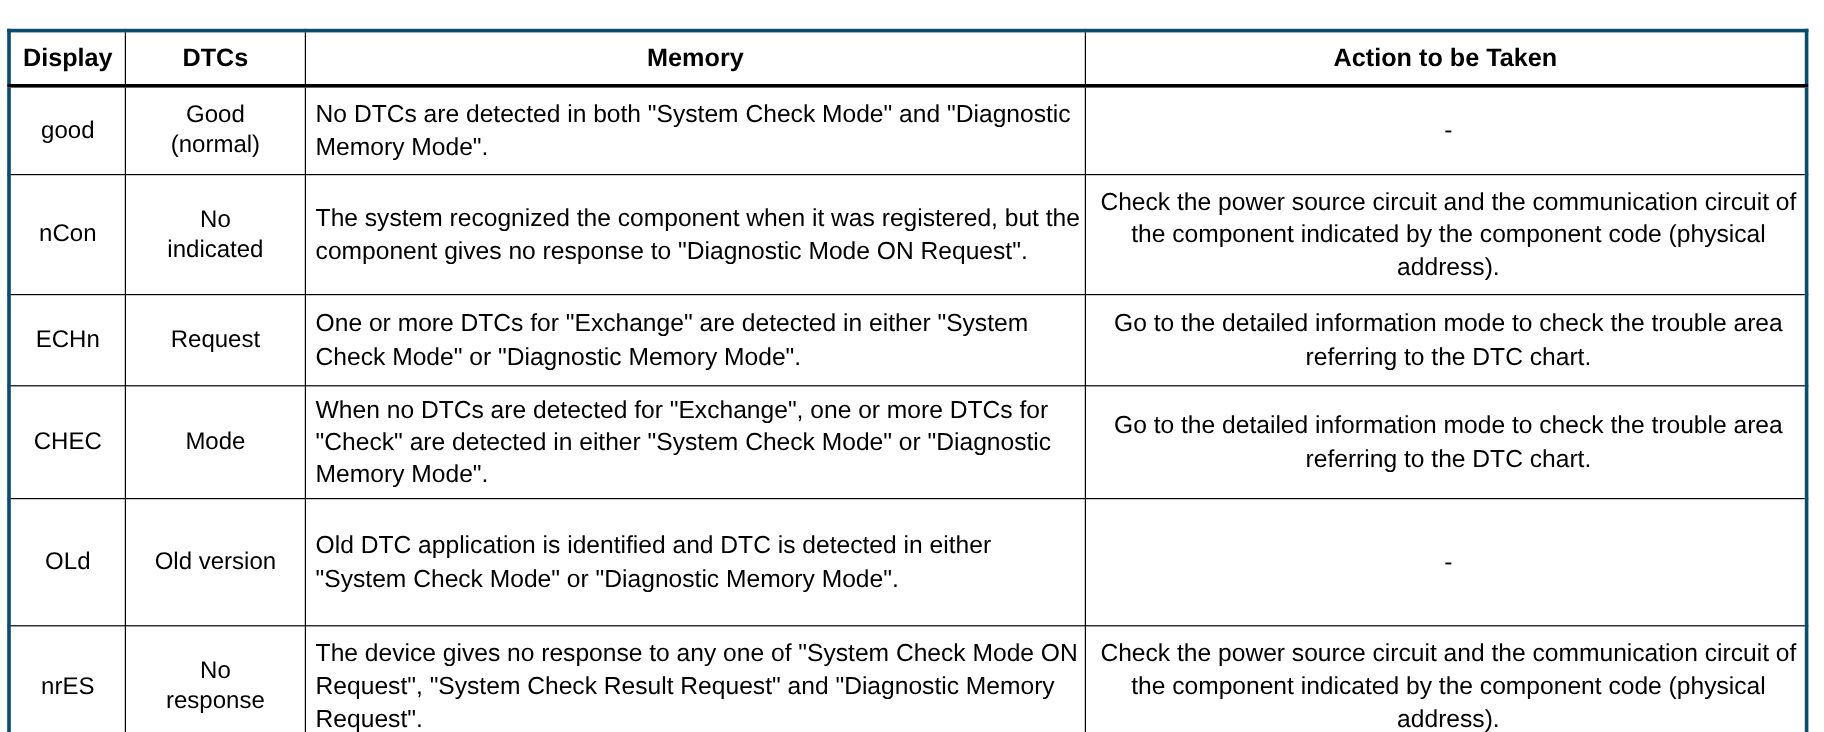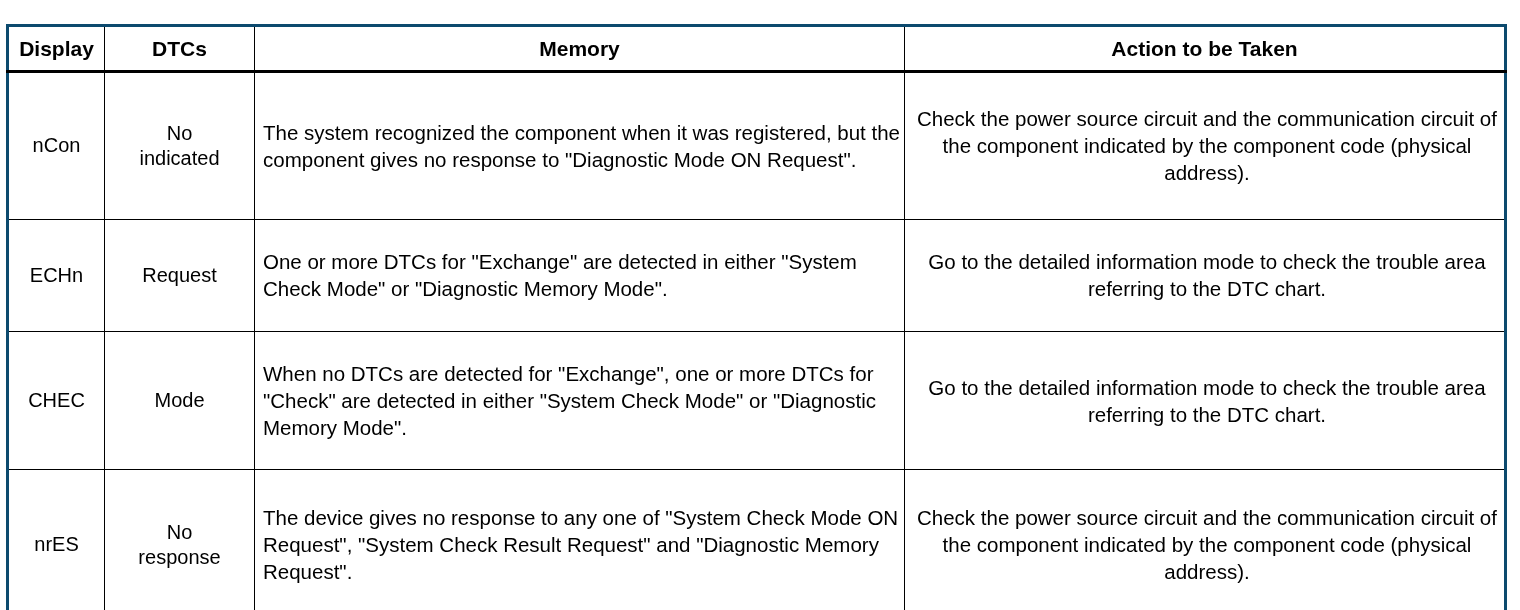--- a/index.html
+++ b/index.html
@@ -110,20 +110,37 @@
     <thead>
       <tr class="head-row">
         <th>Display</th>
         <th>DTCs</th>
         <th>Memory</th>
         <th>Action to be Taken</th>
       </tr>
     </thead>
     <tbody>
 
+      <tr class="r-good">
+        <td class="col-display">
+          <div class="cell-inner">good</div>
+        </td>
+        <td class="col-term">
+          <div class="cell-inner">
+            <span class="nowrap-line">Good</span>
+            <span class="nowrap-line">(normal)</span>
+          </div>
+        </td>
+        <td class="col-meaning">
+          <div class="cell-inner">No DTCs are detected in both "System Check Mode" and "Diagnostic Memory Mode".</div>
+        </td>
+        <td class="col-action dash">
+          <div class="cell-inner">-</div>
+        </td>
+      </tr>
 
       <tr class="r-ncon">
         <td class="col-display">
           <div class="cell-inner">nCon</div>
         </td>
         <td class="col-term">
           <div class="cell-inner">
             <span class="nowrap-line">No</span>
             <span class="nowrap-line">indicated</span>
           </div>
@@ -163,20 +180,36 @@
           </div>
         </td>
         <td class="col-meaning">
           <div class="cell-inner">When no DTCs are detected for "Exchange", one or more DTCs for "Check" are detected in either "System Check Mode" or "Diagnostic Memory Mode".</div>
         </td>
         <td class="col-action">
           <div class="cell-inner">Go to the detailed information mode to check the trouble area referring to the DTC chart.</div>
         </td>
       </tr>
 
+      <tr class="r-old">
+        <td class="col-display">
+          <div class="cell-inner">OLd</div>
+        </td>
+        <td class="col-term">
+          <div class="cell-inner">
+            <span class="nowrap-line">Old version</span>
+          </div>
+        </td>
+        <td class="col-meaning">
+          <div class="cell-inner">Old DTC application is identified and DTC is detected in either "System Check Mode" or "Diagnostic Memory Mode".</div>
+        </td>
+        <td class="col-action dash">
+          <div class="cell-inner">-</div>
+        </td>
+      </tr>
 
       <tr class="r-nres">
         <td class="col-display">
           <div class="cell-inner">nrES</div>
         </td>
         <td class="col-term">
           <div class="cell-inner">
             <span class="nowrap-line">No</span>
             <span class="nowrap-line">response</span>
           </div>

